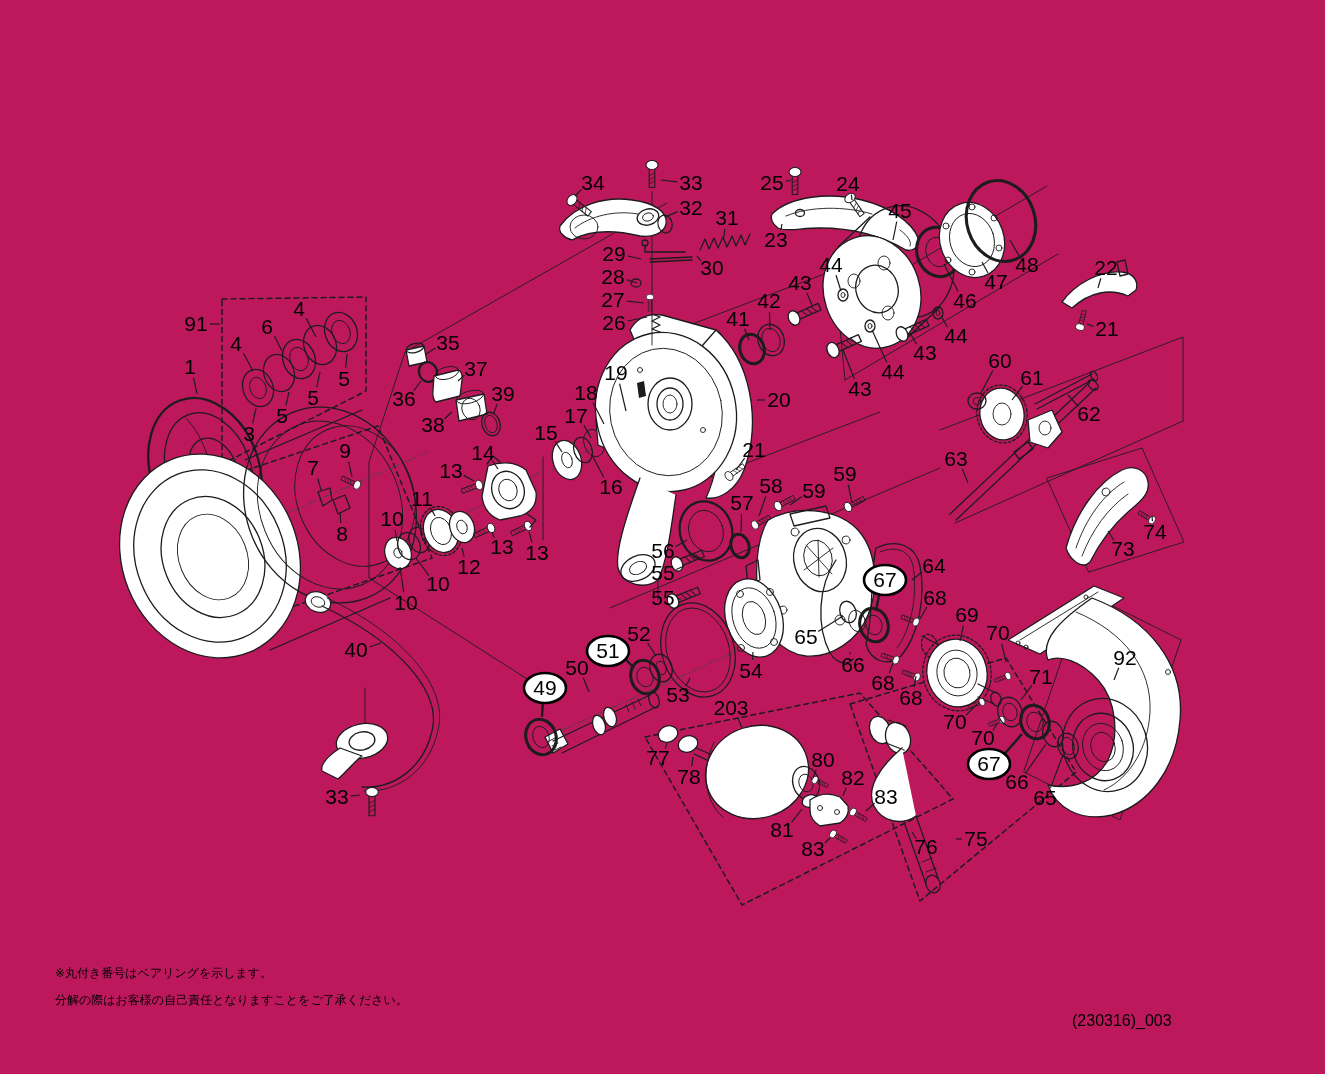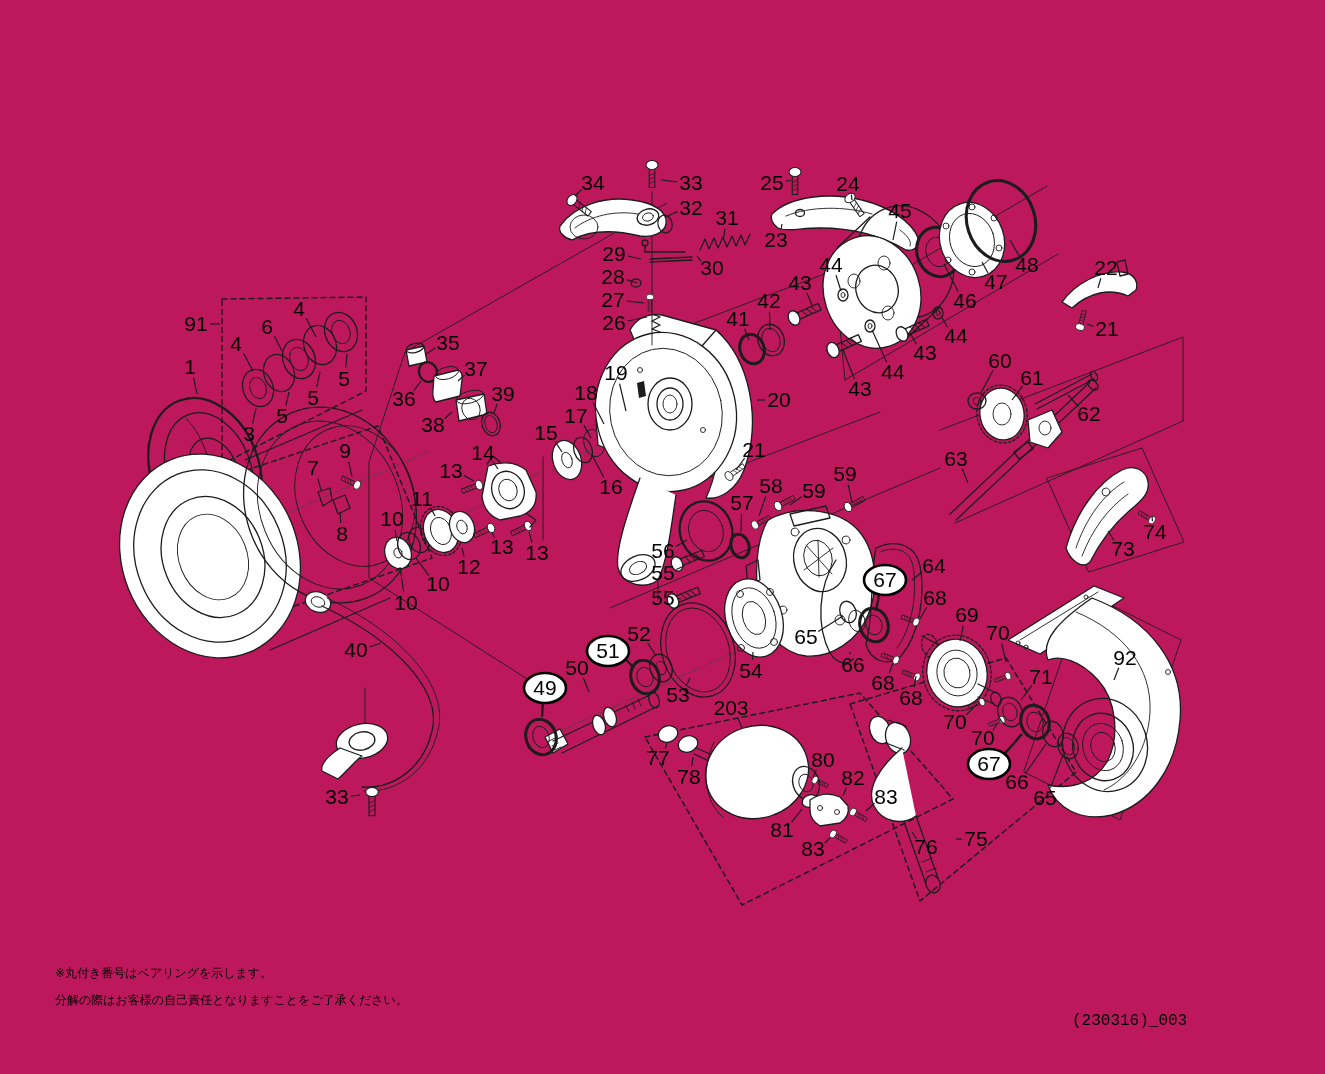--- a/index.html
+++ b/index.html
@@ -8,21 +8,21 @@
   svg{position:absolute;left:0;top:0;}
   .art{stroke:#1c1c1c;fill:none;stroke-width:1.3;stroke-linecap:round;stroke-linejoin:round;}
   .fw{fill:#ffffff;}
   .b{stroke-width:3.1;}
   .b2{stroke-width:2.3;}
   .thin{stroke-width:0.9;}
   .dash{stroke-dasharray:5 4;stroke-width:1.5;}
   .dd{stroke-dasharray:10 3 2 3;stroke-width:0.8;stroke:#444;}
   .teeth{stroke-dasharray:2.6 2.2;}
   .footer{position:absolute;left:46px;top:960px;font-size:12px;line-height:27px;color:#000;margin-left:9px;}
-  .docnum{position:absolute;left:1072px;top:1012px;font-size:16px;color:#000;font-family:Liberation Mono, monospace;}
+  .docnum{position:absolute;left:1072px;top:1012px;font-size:16px;color:#000;}
   text.lbl{font-family:"Liberation Sans","DejaVu Sans",sans-serif;font-size:21px;fill:#000;}
 </style>
 </head>
 <body>
 
 <div class="page">
   <svg width="1325" height="1074" viewBox="0 0 1325 1074">
 
     <defs>
       <g id="def-screw">

